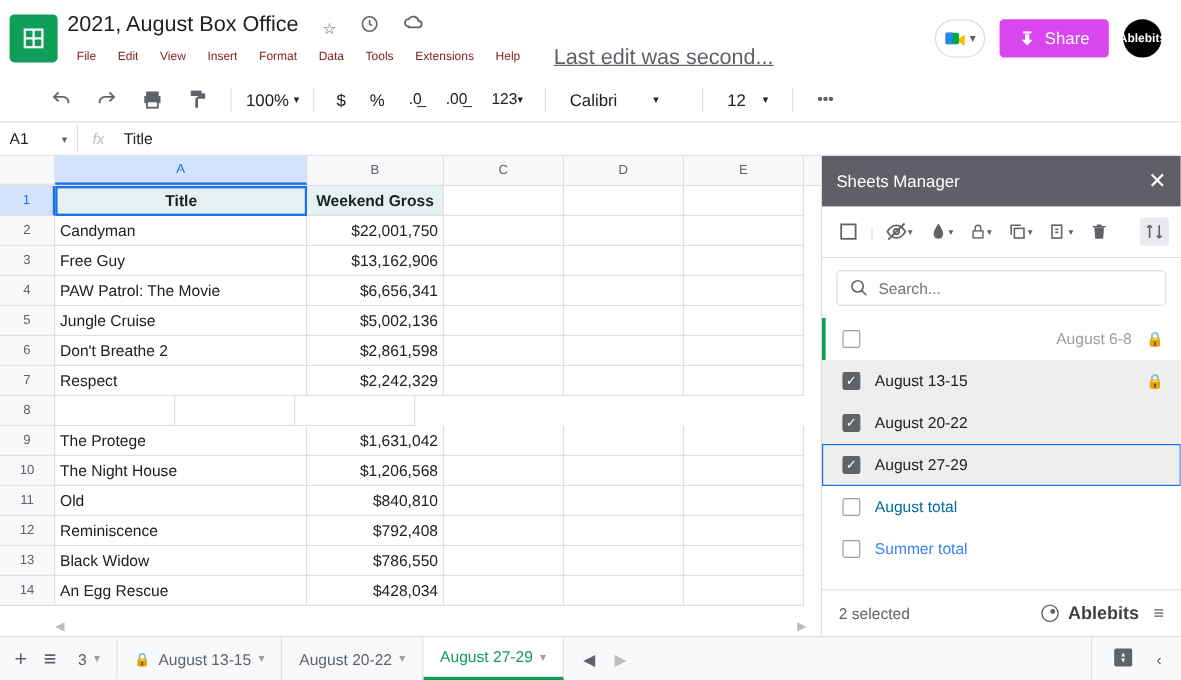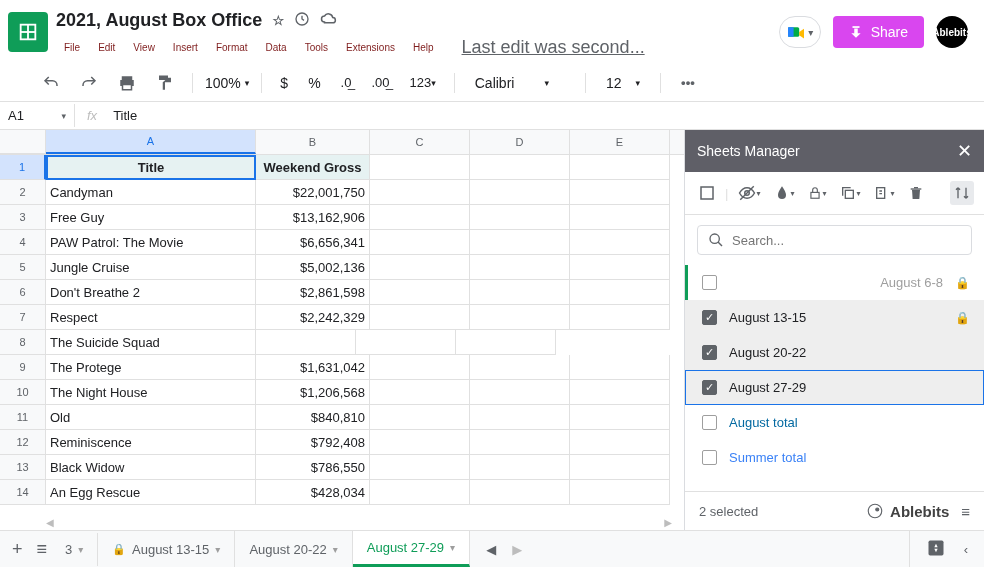--- a/index.html
+++ b/index.html
@@ -3,42 +3,42 @@
   <meta charset="utf-8">
   <style>
     * { box-sizing: border-box; margin: 0; padding: 0; }
     body { font-family: Arial, sans-serif; font-size: 13px; color: #202124; width: 984px; height: 567px; overflow: hidden; background: #fff; }
     
     
     .header { display: flex; align-items: flex-start; padding: 8px 16px 0 8px; height: 64px; }
     .logo { width: 40px; height: 40px; background: #0f9d58; border-radius: 4px; display: flex; align-items: center; justify-content: center; margin-right: 8px; margin-top: 4px; }
     .logo svg { fill: #fff; }
     .title-area { flex: 1; }
-    .doc-title-row { display: flex; align-items: center; gap: 10px; padding: 2px 0; font-weight: bold; }
+    .doc-title-row { display: flex; align-items: flex-end; gap: 20px; padding: 2px 0; }
     .doc-title { font-size: 18px; color: #202124; }
     .title-icon { color: #5f6368; cursor: pointer; }
     .menu-bar { display: flex; gap: 2px; padding-top: 4px; align-items: center; }
     .menu-item { padding: 4px 8px; cursor: pointer; color: #7f1d1d; font-size: 10px; }
     .last-edit { color: #5f6368; text-decoration: underline; font-size: 18px; margin-left: 18px; }
     .header-right { display: flex; align-items: center; gap: 12px; margin-top: 8px; }
     .meet-btn { width: 42px; height: 32px; border: 1px solid #dadce0; border-radius: 20px; display: flex; align-items: center; justify-content: center; cursor: pointer; }
     .share-btn { background: #d946ef; color: #fff; border: none; border-radius: 4px; padding: 8px 16px; font-size: 14px; font-weight: 500; display: flex; align-items: center; gap: 8px; cursor: pointer; }
     .avatar { width: 32px; height: 32px; border-radius: 50%; background: #000; color: #fff; display: flex; align-items: center; justify-content: center; font-size: 10px; font-weight: bold; }
     
     
     .toolbar { display: flex; align-items: center; padding: 6px 16px 6px 36px; gap: 8px; border-bottom: 1px solid #e0e0e0; height: 38px; }
     .tb-btn { padding: 4px 6px; cursor: pointer; color: #5f6368; display: flex; align-items: center; }
     .tb-sep { width: 1px; height: 20px; background: #e0e0e0; margin: 0 4px; }
     .zoom { font-size: 14px; color: #202124; display: flex; align-items: center; gap: 4px; }
     .font-sel { font-size: 14px; color: #202124; padding: 2px 24px 2px 8px; display: flex; align-items: center; }
     .more-btn { padding: 4px 8px; cursor: pointer; color: #5f6368; font-weight: bold; }
     
     
     .formula-bar { display: flex; align-items: center; border-bottom: 1px solid #e0e0e0; height: 28px; }
-    .name-box { width: 75px; padding: 4px 8px; border-right: 1px solid #e0e0e0; display: flex; align-items: center; justify-content: space-between; font-size: 13px; }
+    .name-box { width: 65px; padding: 4px 8px; border-right: 1px solid #e0e0e0; display: flex; align-items: center; justify-content: space-between; font-size: 13px; }
     .fx-label { padding: 0 12px; color: #bdbdbd; font-style: italic; }
     .formula-input { flex: 1; padding: 4px; font-size: 13px; }
     
     
     .main { display: flex; height: 400px; }
     .spreadsheet-area { flex: 1; overflow: hidden; position: relative; }
     .col-headers { display: flex; background: #f8f9fa; border-bottom: 1px solid #e0e0e0; }
     .corner { width: 46px; height: 24px; background: #f8f9fa; border-right: 1px solid #e0e0e0; border-bottom: 1px solid #e0e0e0; }
     .col-h { height: 24px; display: flex; align-items: center; justify-content: center; border-right: 1px solid #e0e0e0; font-size: 11px; color: #5f6368; }
     .col-h.sel { background: #d3e3fd; color: #1a73e8; border-bottom: 2px solid #1a73e8; }
@@ -275,21 +275,20 @@
         <div class="row">
           <div class="row-h">7</div>
           <div class="cell col-a">Respect</div>
           <div class="cell col-b money">$2,242,329</div>
           <div class="cell col-c"></div>
           <div class="cell col-d"></div>
           <div class="cell col-e"></div>
         </div>
         <div class="row">
           <div class="row-h">8</div>
-          <div class="cell col-a">The Suicide Squad</div>
           <div class="cell col-c"></div>
           <div class="cell col-d"></div>
           <div class="cell col-e"></div>
         </div>
         <div class="row">
           <div class="row-h">9</div>
           <div class="cell col-a">The Protege</div>
           <div class="cell col-b money">$1,631,042</div>
           <div class="cell col-c"></div>
           <div class="cell col-d"></div>

